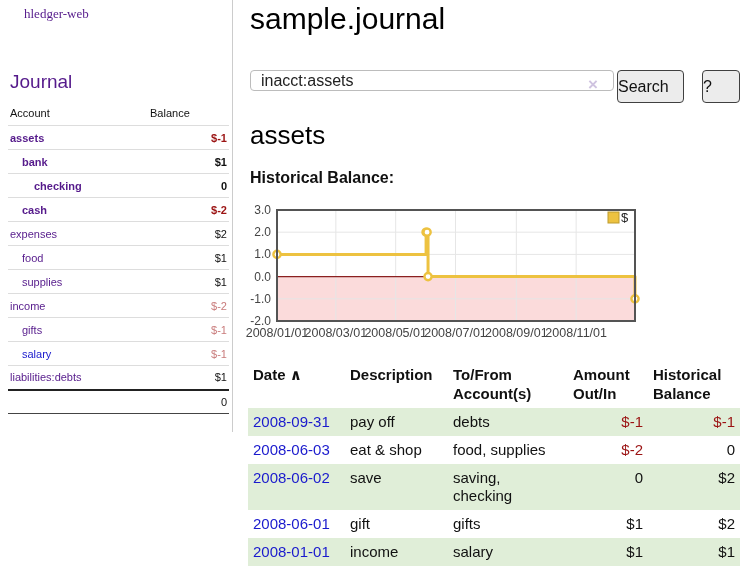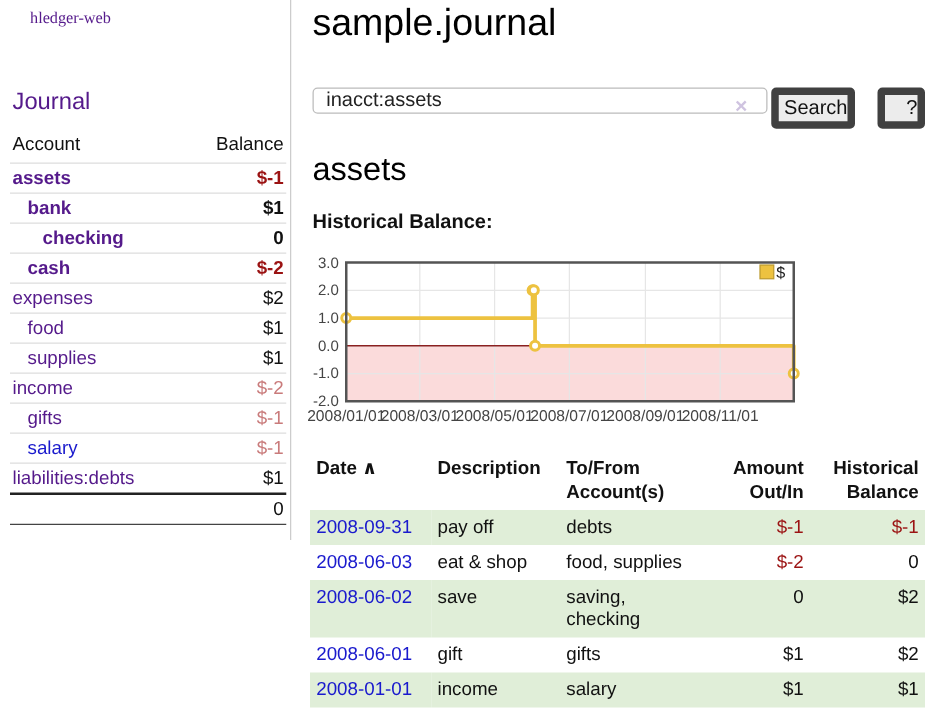--- a/index.html
+++ b/index.html
@@ -11,55 +11,55 @@
   *{box-sizing:border-box; margin:0; padding:0;}
   html,body{width:742px; height:582px; background:#fff; overflow:hidden;
     font-family:"Liberation Sans","DejaVu Sans",sans-serif; color:#111;}
   a{text-decoration:none; cursor:pointer;}
 
   
   .sidebar{position:absolute; left:0; top:0; width:232px;}
   .app-title{position:absolute; left:24px; top:6px; font-size:13px; color:var(--link_purple);font-family:Liberation Serif, serif;}
   .nav-journal{position:absolute; left:10px; top:71px; font-size:19px; color:var(--link_purple);}
   .divider{position:absolute; left:232px; top:0; width:1px; height:432px; background:var(--divider);}
-  .acct-table{position:absolute; left:8px; top:104px; width:221px; border-collapse:collapse; font-size:15px;}
+  .acct-table{position:absolute; left:8px; top:104px; width:221px; border-collapse:collapse; font-size:11px;}
   .acct-table th{font-weight:normal; text-align:left; padding:3px 2px 6px 2px;}
-  .acct-table th.bal{text-align:right;}
+  .acct-table th.bal{}
   .acct-table td{padding:3px 2px; border-top:1px solid var(--row_border); height:24px;}
   .acct-table td.bal{text-align:right; white-space:nowrap;}
   .acct-table a{color:var(--link_purple);}
   .acct-table a.blue{color:var(--link_blue);}
   .b{font-weight:bold;}
   .negd{color:var(--neg_dark);}
   .negl{color:var(--neg_light);}
   .total-row td{border-top:2px solid #222; border-bottom:1px solid #444; font-weight:normal;}
 
   
   .page-title{position:absolute; left:250px; top:2px; font-size:30px; font-weight:normal; color:#000;}
   .search-form{position:absolute; left:250px; top:70px; height:33px;}
   .search-input{position:absolute; left:0; top:0; width:364px; height:21px; border:1px solid var(--input_border);
     border-radius:4px; font-size:16px; padding:0 28px 0 10px; color:#222; outline:none;
     font-family:"Liberation Sans","DejaVu Sans",sans-serif;}
   .clear-x{position:absolute; left:338px; top:5px; font-size:17px; font-weight:bold; color:var(--clear_icon); cursor:pointer;}
-  .btn{position:absolute; top:0; height:33px; background:var(--button_bg); border:6px solid #404040;
-    border-radius:4px; font-size:16px; color:#111; text-align:right; cursor:pointer;
+  .btn{position:absolute; top:0; height:33px; background:var(--button_bg); border:1px solid #404040;
+    border-radius:4px; font-size:16px; color:#111; text-align:left; cursor:pointer;
     font-family:"Liberation Sans","DejaVu Sans",sans-serif;}
   .btn-search{left:367px; width:67px;}
   .btn-help{left:452px; width:38px;}
   .acct-heading{position:absolute; left:250px; top:120px; font-size:26px; font-weight:normal; color:#000;}
   .chart-label{position:absolute; left:250px; top:169px; font-size:16px; font-weight:bold;}
 
   .chart-wrap{position:absolute; left:240px; top:203px; width:502px; height:140px;}
 
   
   .reg-table{position:absolute; left:248px; top:362px; width:492px; border-collapse:collapse; font-size:15px; table-layout:fixed;}
   .reg-table col.c1{width:97px;} .reg-table col.c2{width:103px;} .reg-table col.c3{width:120px;}
   .reg-table col.c4{width:80px;} .reg-table col.c5{width:92px;}
   .reg-table th{font-weight:bold; text-align:left; vertical-align:top; padding:3px 5px 5px 5px; line-height:19px;}
-  .reg-table th:nth-child(4), .reg-table th:nth-child(5){text-align:right;}
+  .reg-table th:nth-child(4), .reg-table th:nth-child(5){}
   .reg-table td{padding:5px 5px; vertical-align:top; line-height:18px;}
   .reg-table td:nth-child(4), .reg-table td:nth-child(5){text-align:right; white-space:nowrap;}
   .reg-table tr.alt td{background:var(--row_green);}
   .reg-table a{color:var(--link_blue);}
   .reg-table td.neg{color:var(--neg_dark);}
   .caret{font-weight:bold; font-size:15px;}
 </style>
 </head>
 <body>
 

